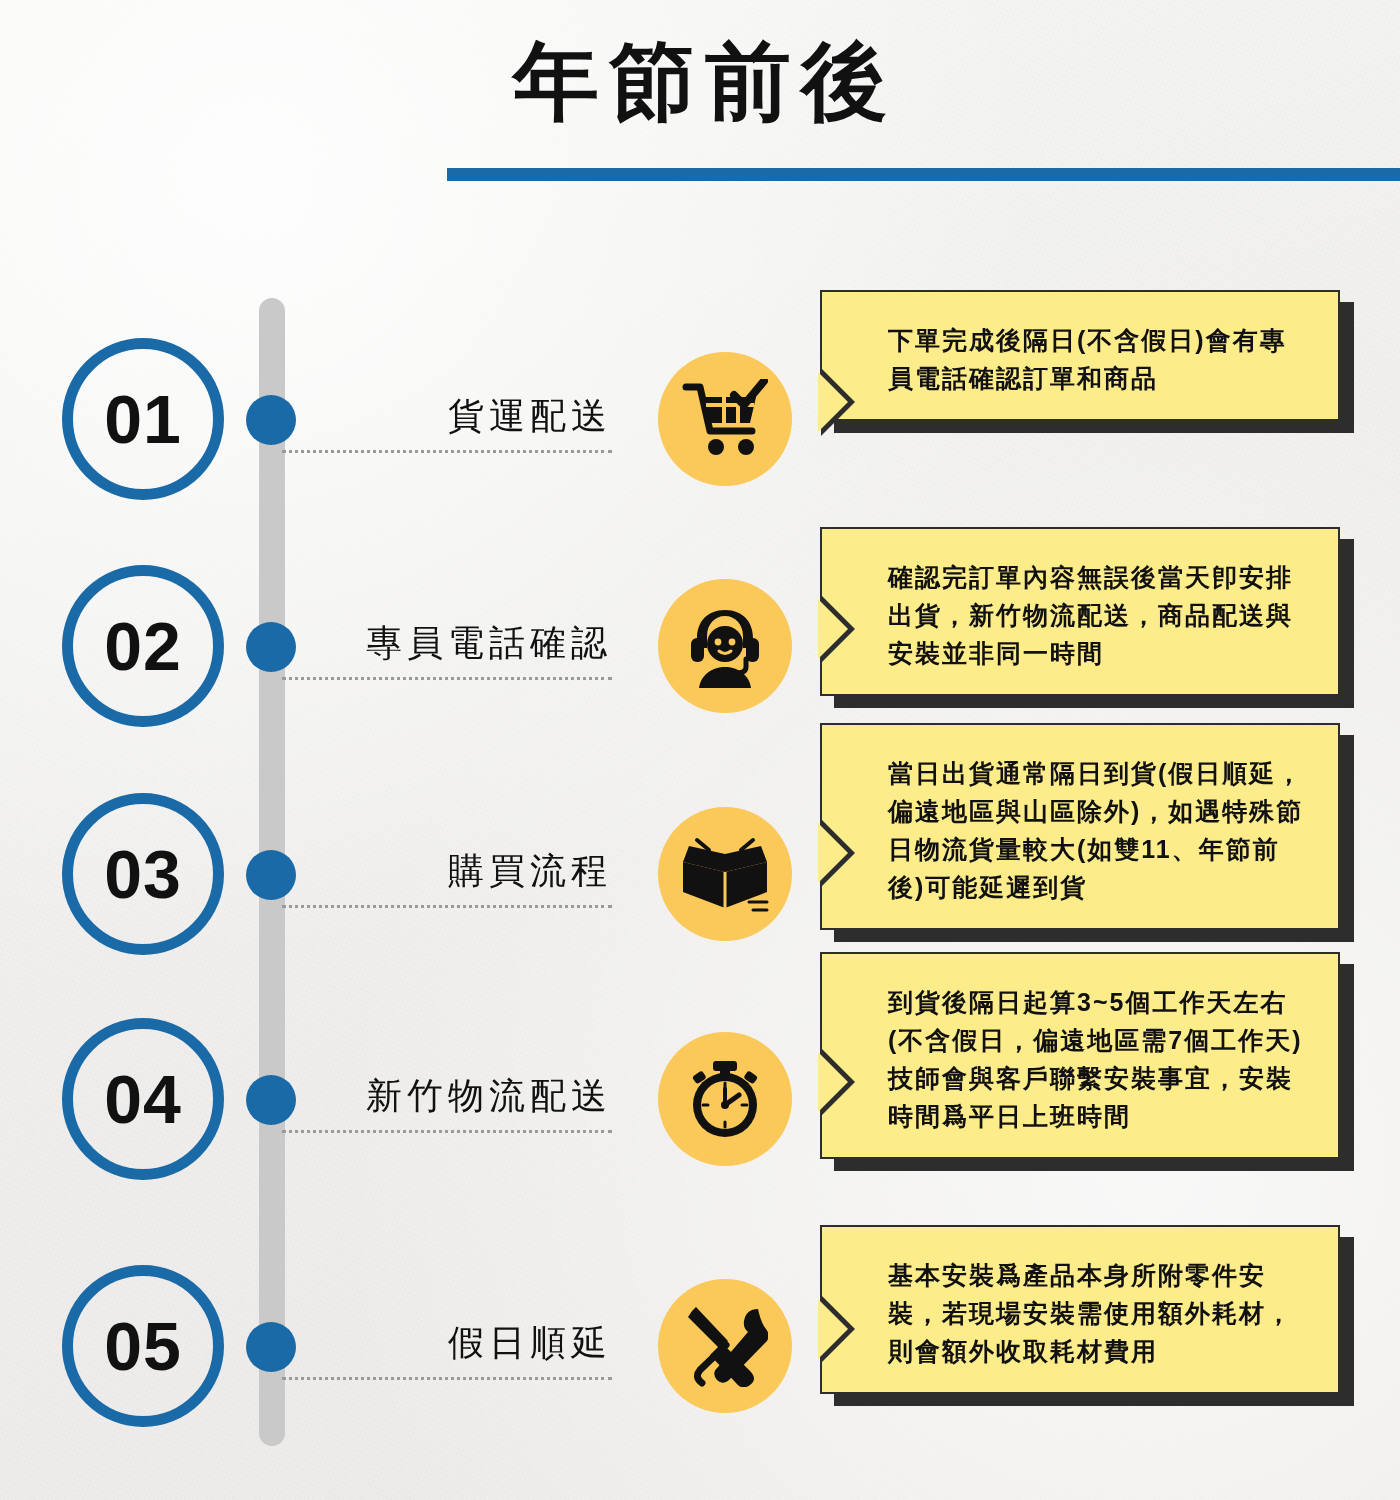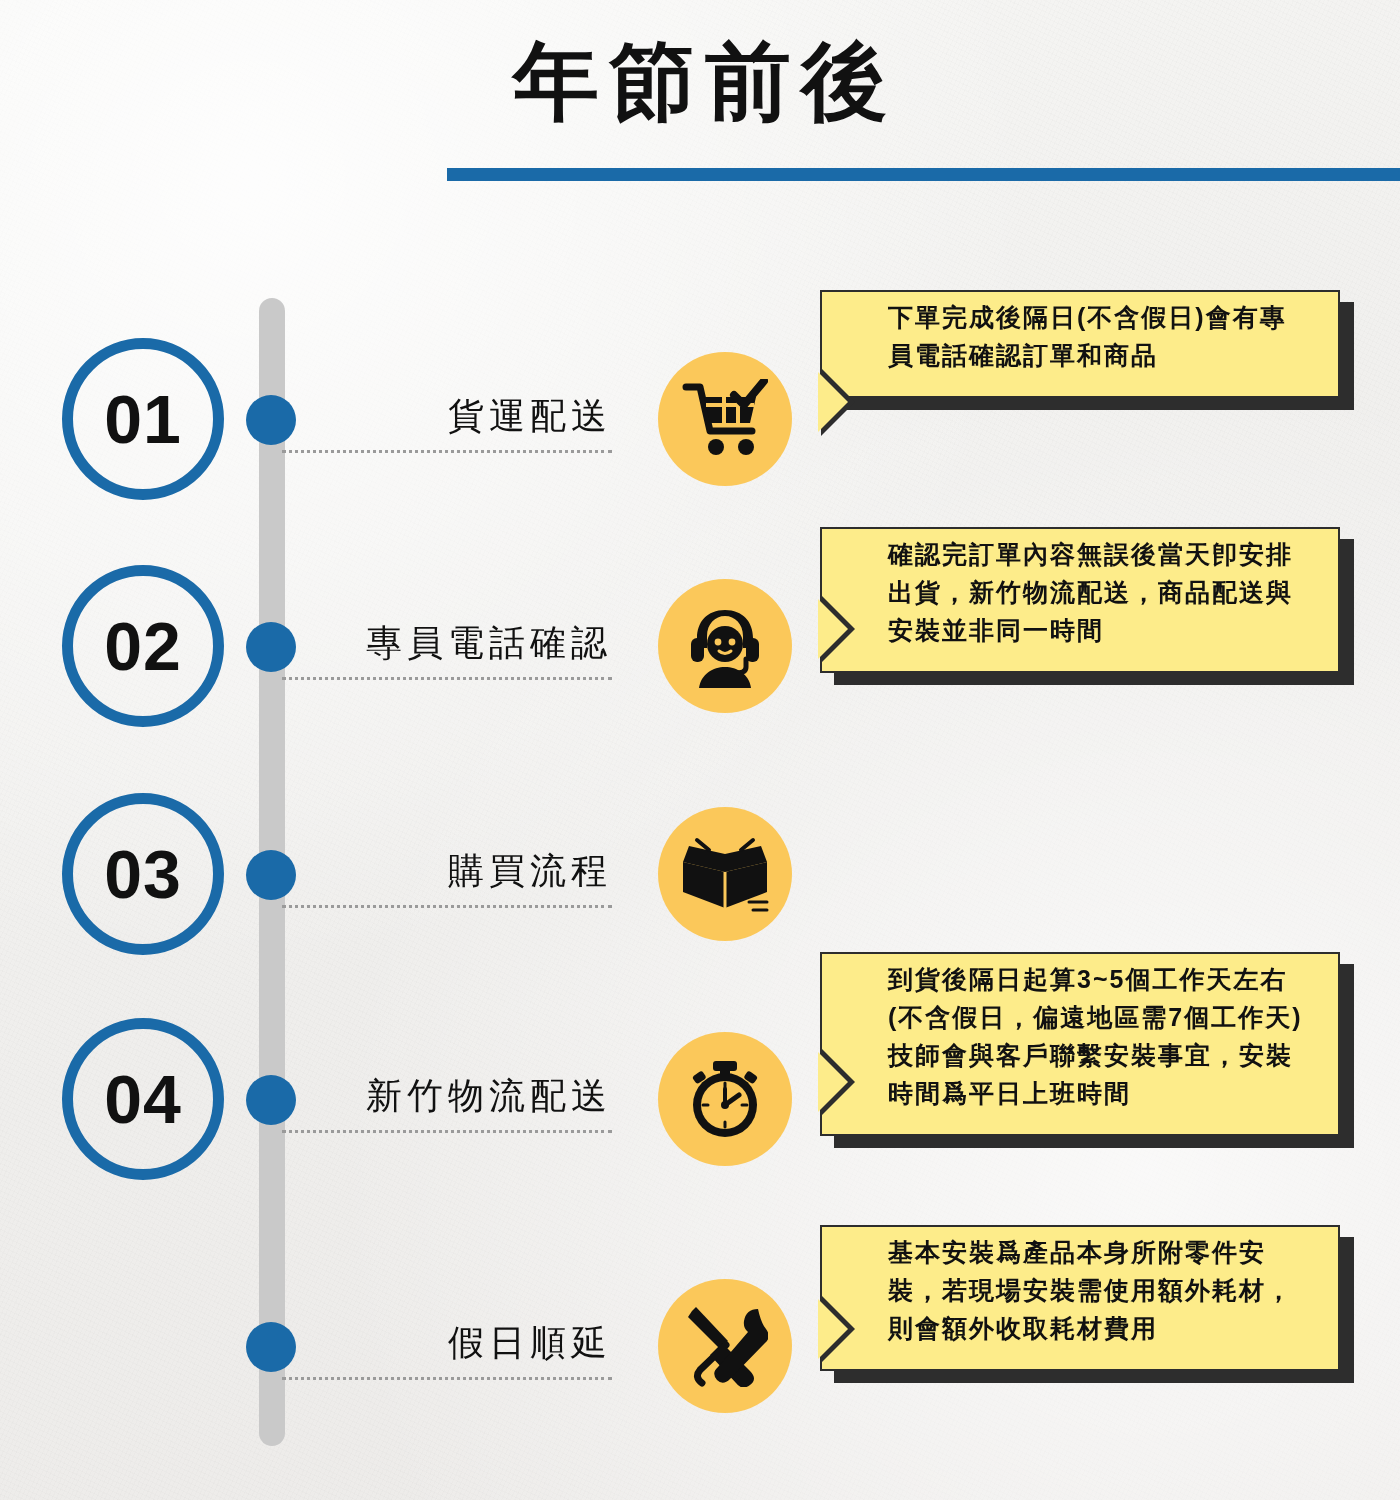--- a/index.html
+++ b/index.html
@@ -148,21 +148,21 @@
     top: 12px;
     right: -14px;
     bottom: -12px;
     background: #2d2d2d;
   }
   .callout {
     position: relative;
     background: #fdec8a;
     border: 2px solid #2d2d2d;
     box-sizing: border-box;
-    padding: 6px 26px 22px 66px;
+    padding: 29px 26px 22px 66px;
     font-size: 25px;
     line-height: 1.52;
     letter-spacing: 2px;
     color: #111111;
     font-weight: 600;
     width: 520px;
   }
   .callout-arrow {
     position: absolute;
     left: -1px;
@@ -271,20 +271,30 @@
         <path d="M46 22 L82 14 L88 30 L46 40 Z" fill="#111"></path>
         <path d="M46 40 L4 30 v30 L46 76 Z" fill="#111"></path>
         <path d="M46 40 L88 30 v30 L46 76 Z" fill="#111"></path>
         <path d="M46 40 L46 76" stroke="#fbc85a" stroke-width="3"></path>
         <path d="M18 8 L30 18" stroke="#111" stroke-width="4" stroke-linecap="round"></path>
         <path d="M74 8 L62 18" stroke="#111" stroke-width="4" stroke-linecap="round"></path>
         <path d="M70 70 h18" stroke="#111" stroke-width="3" stroke-linecap="round"></path>
         <path d="M74 78 h14" stroke="#111" stroke-width="3" stroke-linecap="round"></path>
       </svg>
     </div>
+    <div class="callout-wrap" style="top:-70px;">
+      <div class="callout-shadow"></div>
+      <div class="callout">
+        <div class="callout-arrow" style="top:128px;">
+          <span class="outer"></span>
+            <span class="inner"></span>
+        </div>
+        <span>當日出貨通常隔日到貨(假日順延，偏遠地區與山區除外)，如遇特殊節日物流貨量較大(如雙11、年節前後)可能延遲到貨</span>
+      </div>
+    </div>
   </div>
 
   <div class="step" style="top:1018px;">
     <div class="step-number">04</div>
     <div class="step-dot"></div>
     <div class="step-dotted"></div>
     <div class="step-label">新竹物流配送</div>
     <div class="step-icon">
       <svg width="88" height="88" viewBox="0 0 88 88" fill="none">
         <circle cx="44" cy="50" r="32" fill="#111"></circle>
@@ -305,20 +315,21 @@
         <div class="callout-arrow" style="top:128px;">
           <span class="outer"></span>
             <span class="inner"></span>
         </div>
         <span>到貨後隔日起算3~5個工作天左右(不含假日，偏遠地區需7個工作天)技師會與客戶聯繫安裝事宜，安裝時間爲平日上班時間</span>
       </div>
     </div>
   </div>
 
   <div class="step" style="top:1265px;">
+    <div class="step-number">05</div>
     <div class="step-dot"></div>
     <div class="step-dotted"></div>
     <div class="step-label">假日順延</div>
     <div class="step-icon">
       <svg width="86" height="82" viewBox="0 0 86 82" fill="none">
         <path d="M10 6 L14 2 L46 36 L38 44 L6 12 Z" fill="#111"></path>
         <path d="M40 38 L68 66 q8 8 0 14 q-8 6 -14 -2 L28 50 Z" fill="#111"></path>
         <path d="M76 4 q-12 0 -14 12 q-1 7 4 11 L36 62 q-7 6 -1 13 q6 6 13 -1 L83 38 q7 -6 1 -14 q-5 -6 -8 -20 Z" fill="#111"></path>
         <path d="M20 78 q-8 -6 -2 -13 L44 40" stroke="#111" stroke-width="7" fill="none" stroke-linecap="round"></path>
       </svg>

